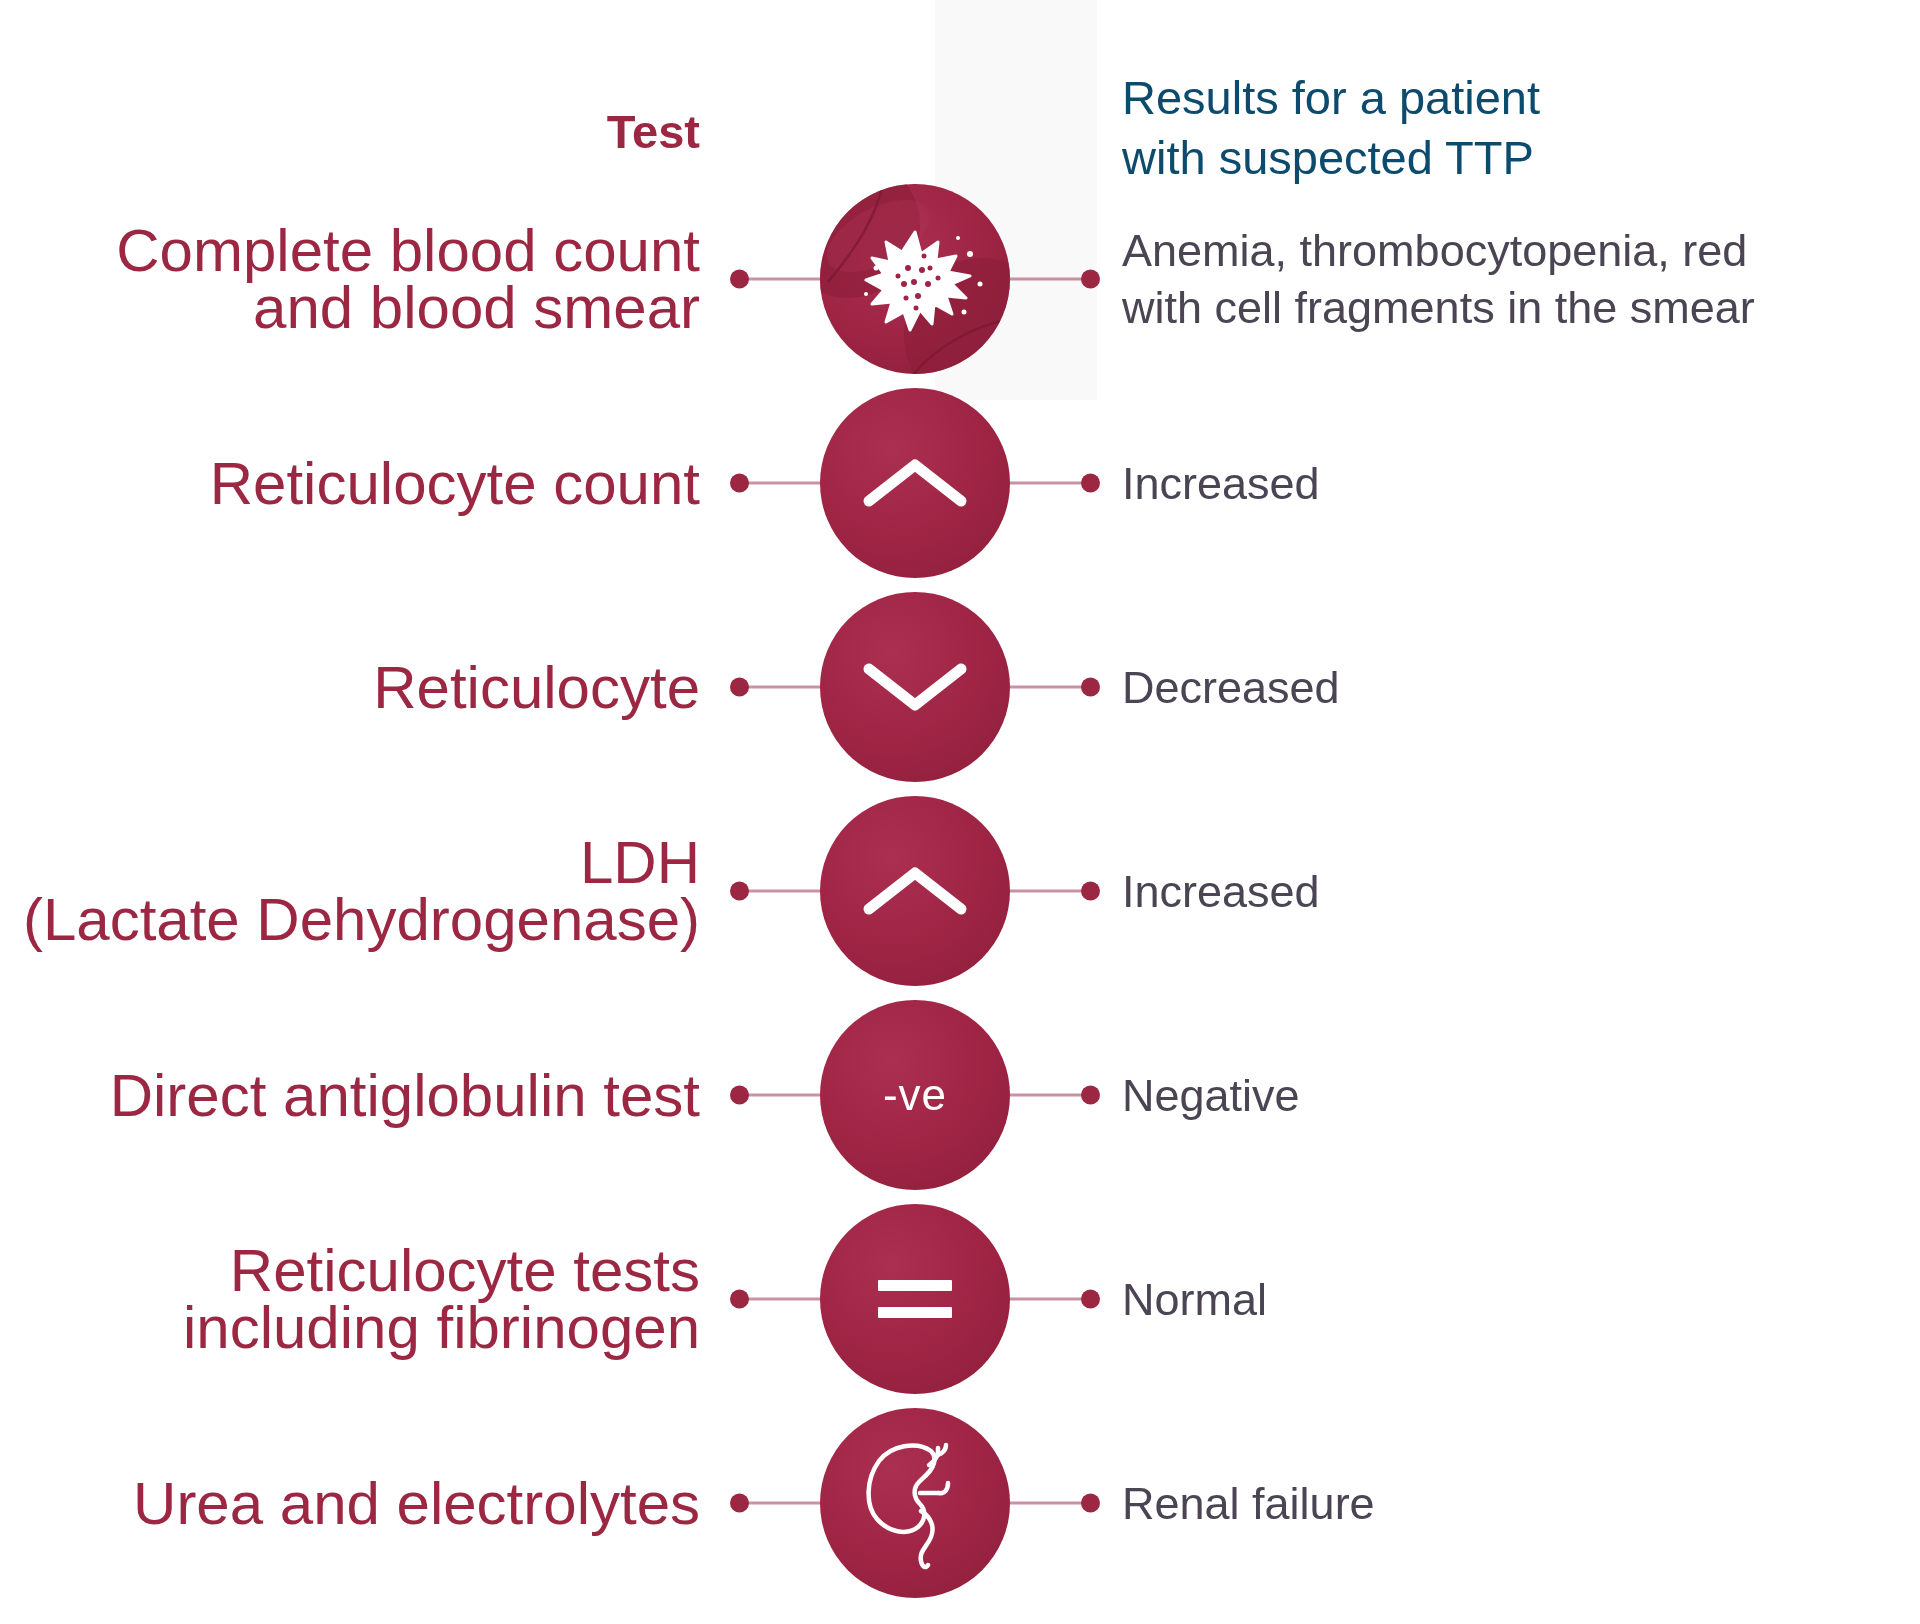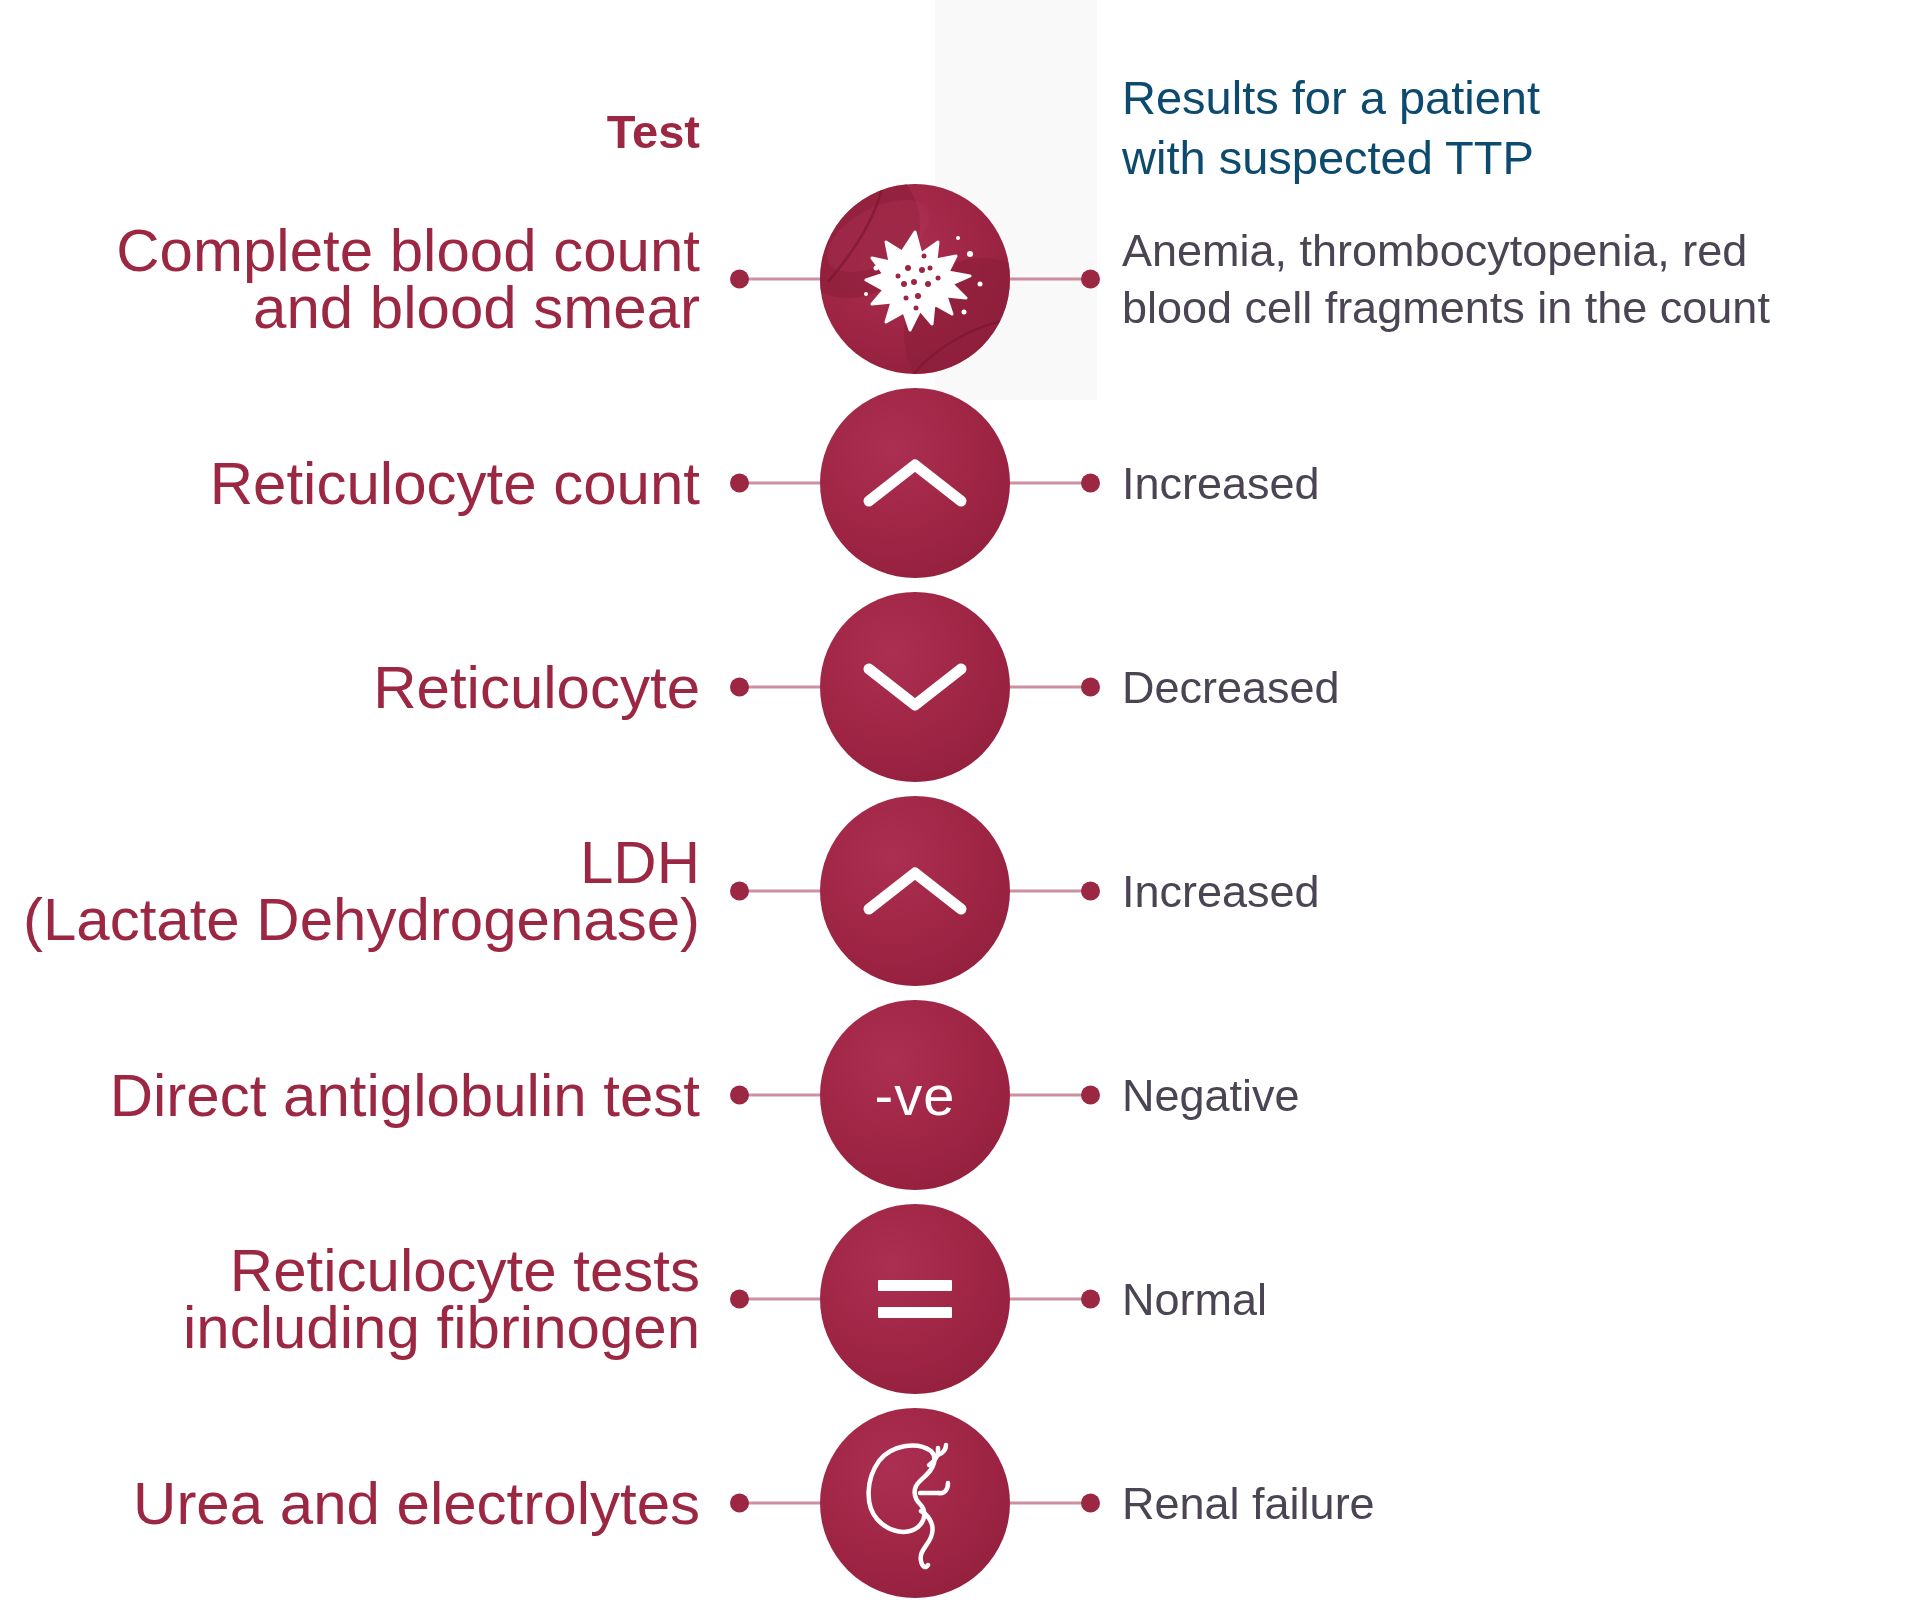--- a/index.html
+++ b/index.html
@@ -39,21 +39,21 @@
     top:50%;transform:translateY(-50%);
   }
   .line.left{left:744px;width:78px;}
   .line.right{left:1008px;width:78px;}
   .circle{
     position:absolute;left:820px;top:0;width:190px;height:190px;border-radius:50%;
     background:radial-gradient(circle at 38% 32%, #AB2F50 0%, #9E2444 55%, #8C1E3A 100%);
     display:flex;align-items:center;justify-content:center;
   }
   .circle.photo{background:none;}
-  .neg-text{color:#ffffff;font-size:56px;letter-spacing:1px;}
+  .neg-text{color:#ffffff;font-size:44px;letter-spacing:1px;}
   .equals{display:flex;flex-direction:column;gap:16px;}
   .equals .bar{width:74px;height:11px;background:#ffffff;border-radius:1px;}
   svg{display:block;}
 </style>
 </head>
 <body>
 
 <div class="canvas">
 
   <div class="artifact-band"></div>
@@ -115,21 +115,21 @@
             <circle cx="46" cy="110" r="2"></circle>
               <circle cx="138" cy="54" r="2"></circle>
           </g>
         </g>
       </svg>
     </div>
     <span class="line right"></span>
     <span class="dot right"></span>
     <div class="result">
       <div>Anemia, thrombocytopenia, red</div>
-      <div>blood cell fragments in the count</div>
+      <div>with cell fragments in the smear</div>
     </div>
   </div>
 
   <div class="row" style="top:388px">
     <div class="label">
       <div>Reticulocyte count</div>
     </div>
     <span class="dot left"></span>
     <span class="line left"></span>
     <div class="circle">

